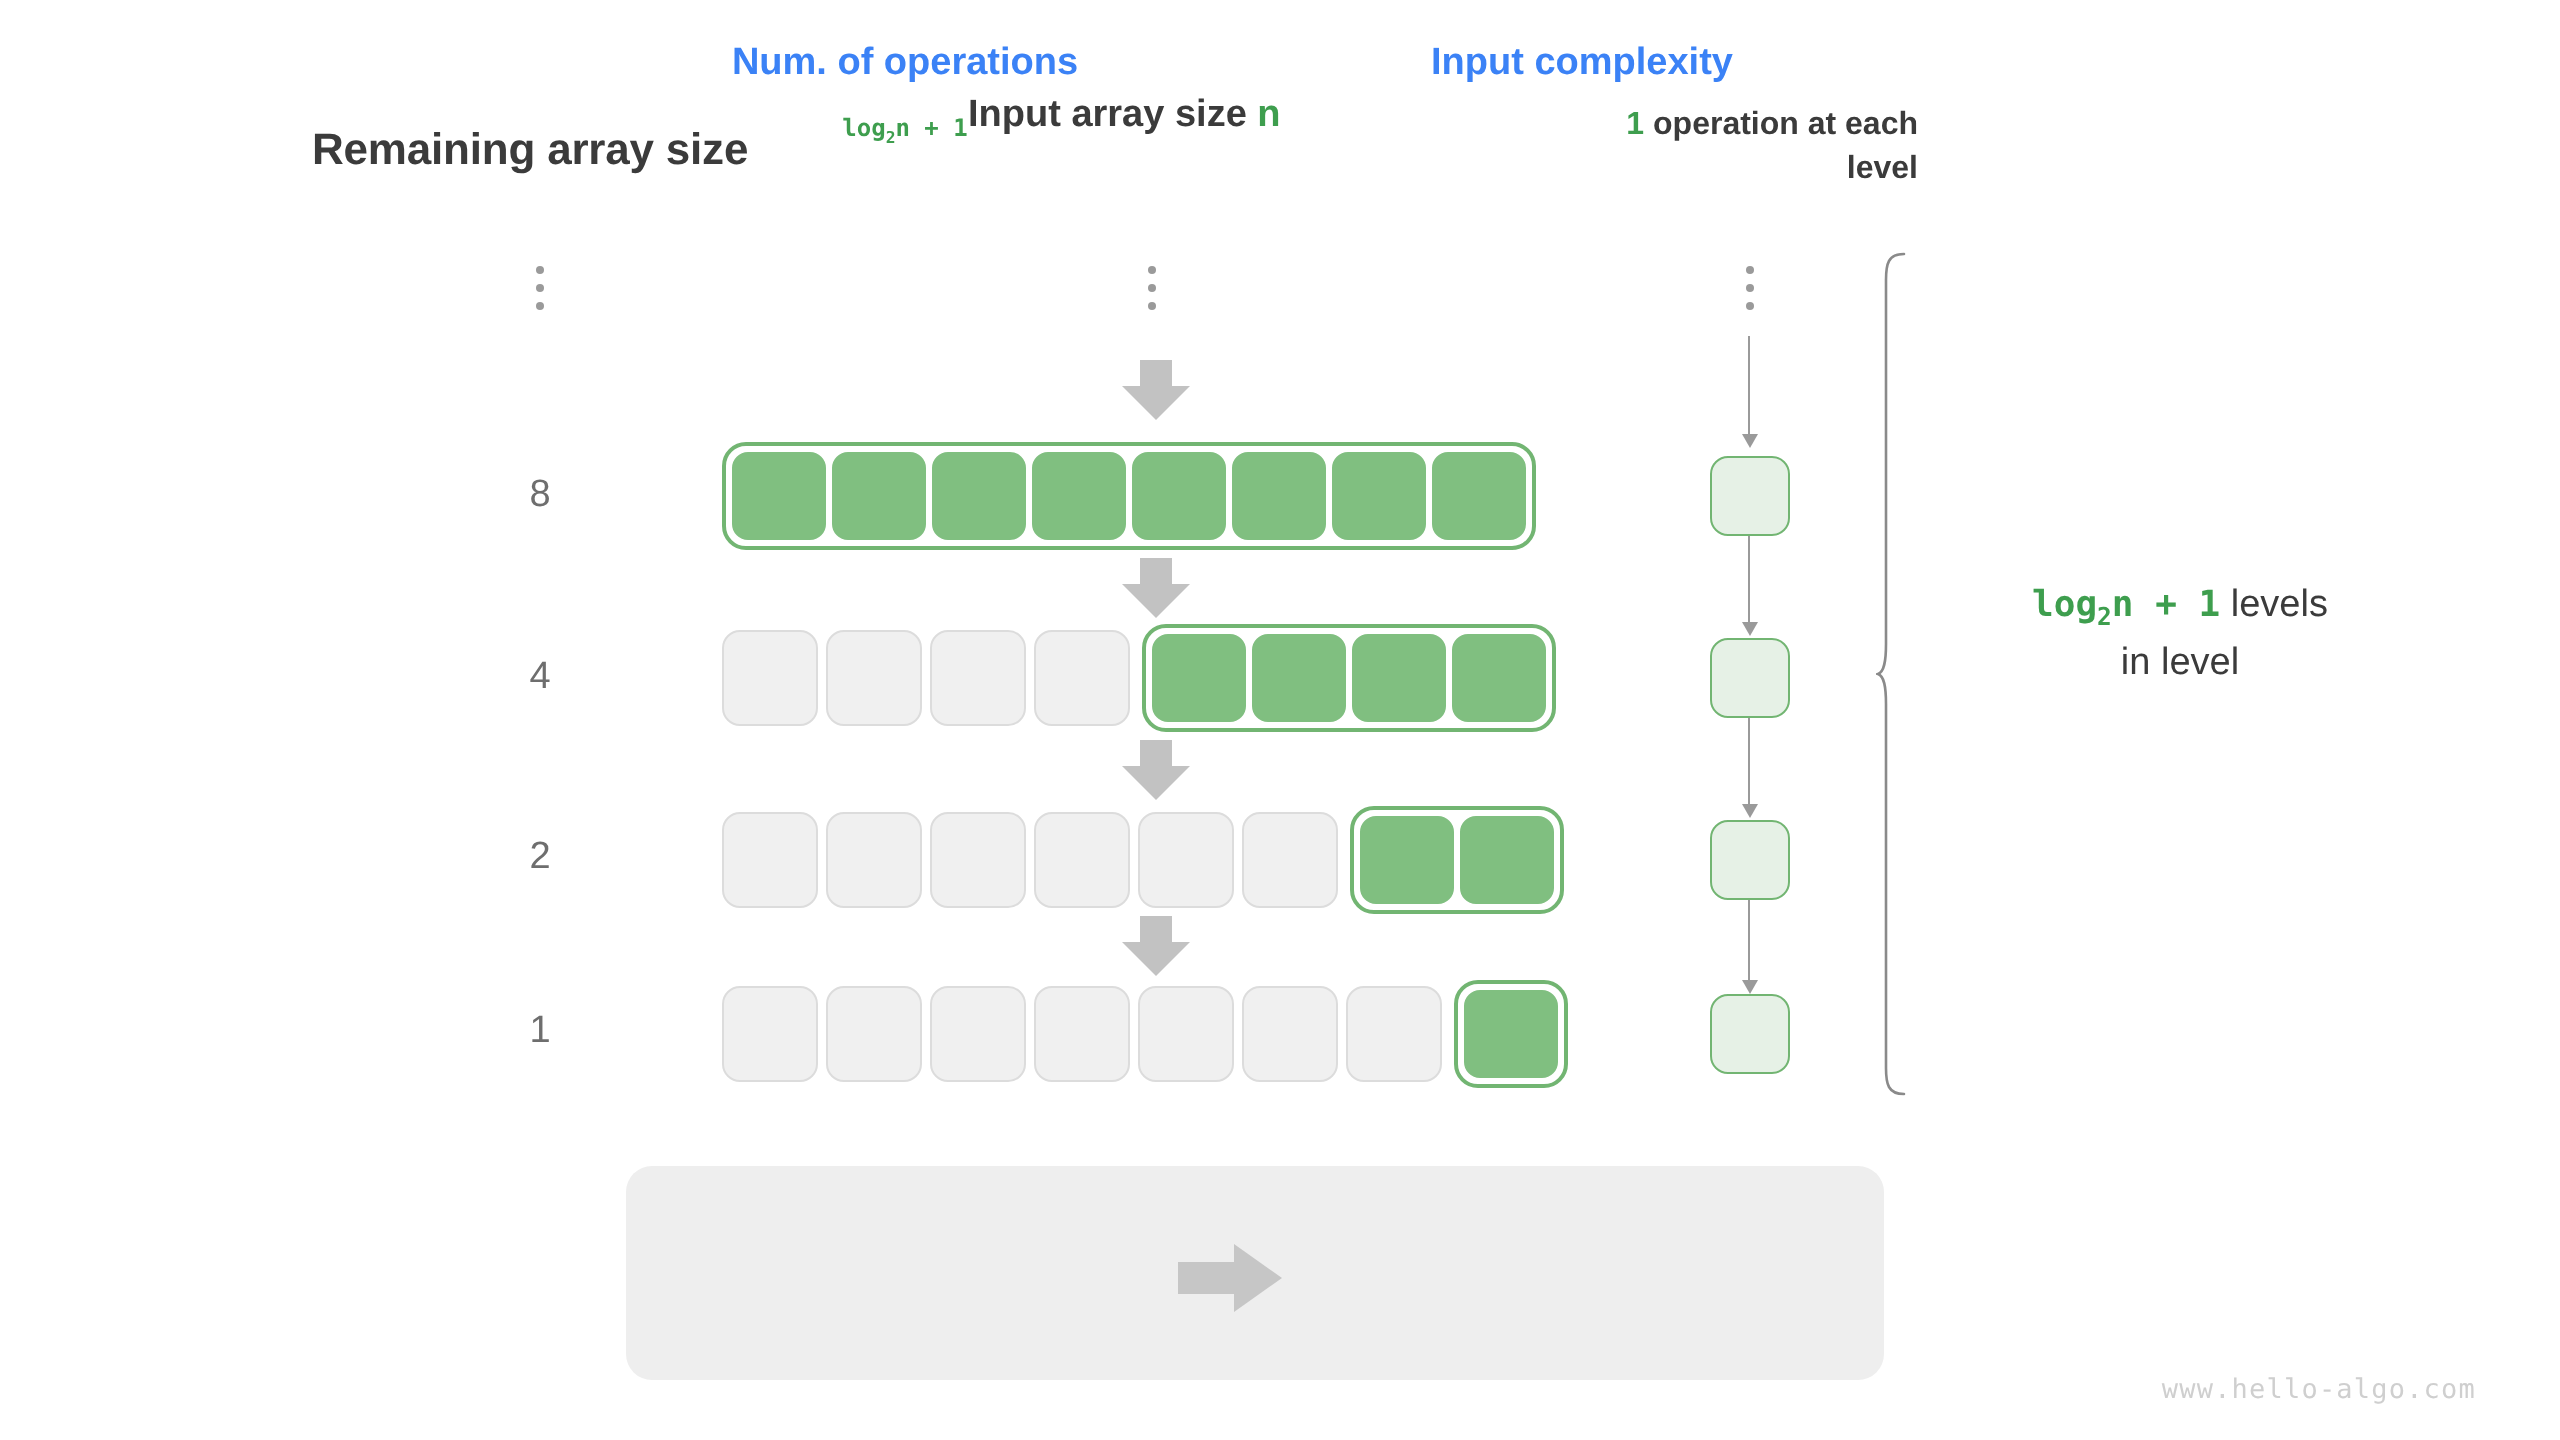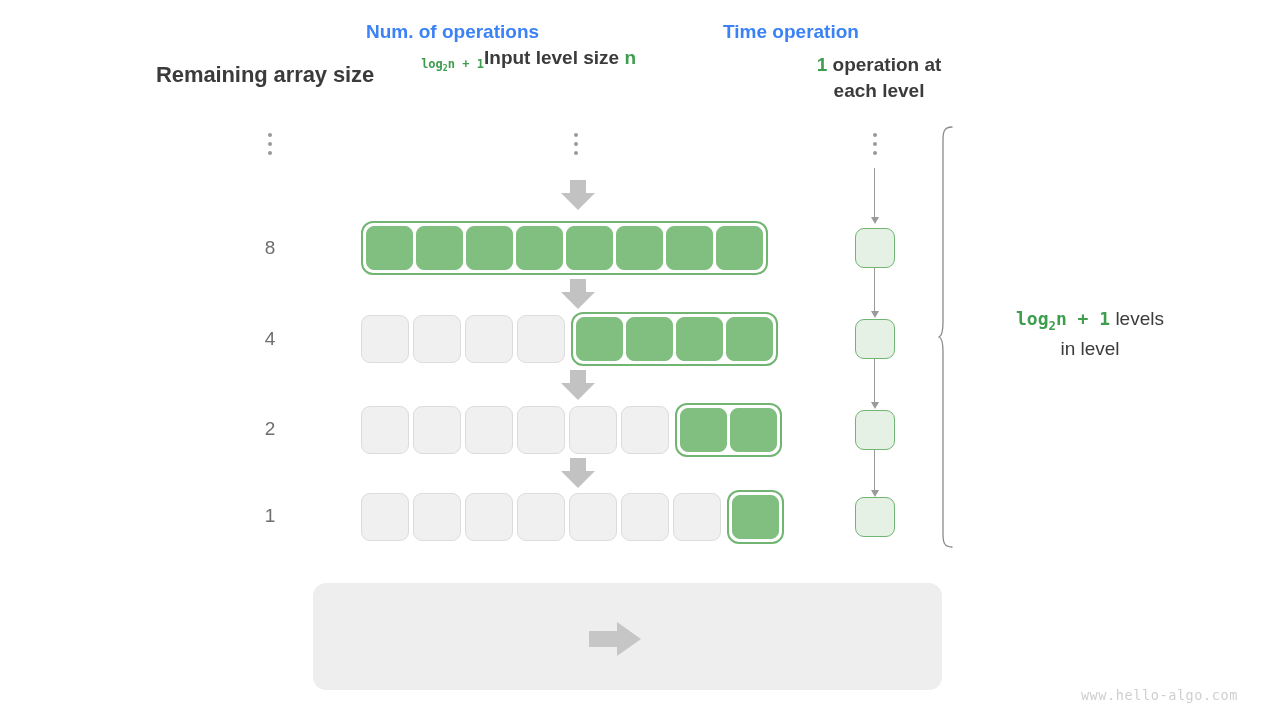--- a/index.html
+++ b/index.html
@@ -42,23 +42,23 @@
     left: 419px;
     top: 81px;
     font-size: 18px;
     font-weight: normal;
     color: #4a4a4a;
     white-space: nowrap;
   }
   .hd-right {
     left: 799px;
     top: 52px;
-    font-size: 19px;
+    font-size: 16px;
     width: 160px;
-    text-align: center;
+    text-align: right;
     line-height: 1.38;
     white-space: normal;
   }
   .grn { color: #3e9e4e; }
 
   
   .dots {
     position: absolute;
     width: 10px;
     display: flex;
@@ -183,21 +183,21 @@
   .brace {
     position: absolute;
     left: 938px;
     top: 126px;
     width: 22px;
     height: 422px;
   }
   .note {
     position: absolute;
     left: 985px;
-    top: 305px;
+    top: 289px;
     width: 210px;
     text-align: center;
     font-size: 19px;
     color: #3b3b3b;
     line-height: 1.45;
   }
   .mono {
     font-family: "DejaVu Sans Mono", "Liberation Mono", monospace;
     font-weight: bold;
   }
@@ -273,21 +273,21 @@
   }
 </style>
 </head>
 <body>
 
 <div id="stage">
 
   <div class="hd hd-left">Remaining array size</div>
 
   <div class="hd hd-mid">
-    <span>Input level size </span><span class="grn">n</span>
+    <span>Input array size </span><span class="grn">n</span>
   </div>
 
   <div class="hd hd-right">
     <span class="grn">1</span><span> operation at each level</span>
   </div>
 
   <div class="dots" style="left:265px; top:133px;">
     <i></i>
       <i></i>
       <i></i>
@@ -418,18 +418,18 @@
     <div class="t">Num. of operations</div>
     <div class="v v-green mono"><span>log</span><sub>2</sub><span>n + 1</span></div>
   </div>
 
   <div class="rarrow">
     <div class="shaft"></div>
       <div class="head"></div>
   </div>
 
   <div class="pcol pcol-right">
-    <div class="t">Time operation</div>
+    <div class="t">Input complexity</div>
   </div>
 
   <div class="wm">www.hello-algo.com</div>
 
 </div>
 
 </body></html>

